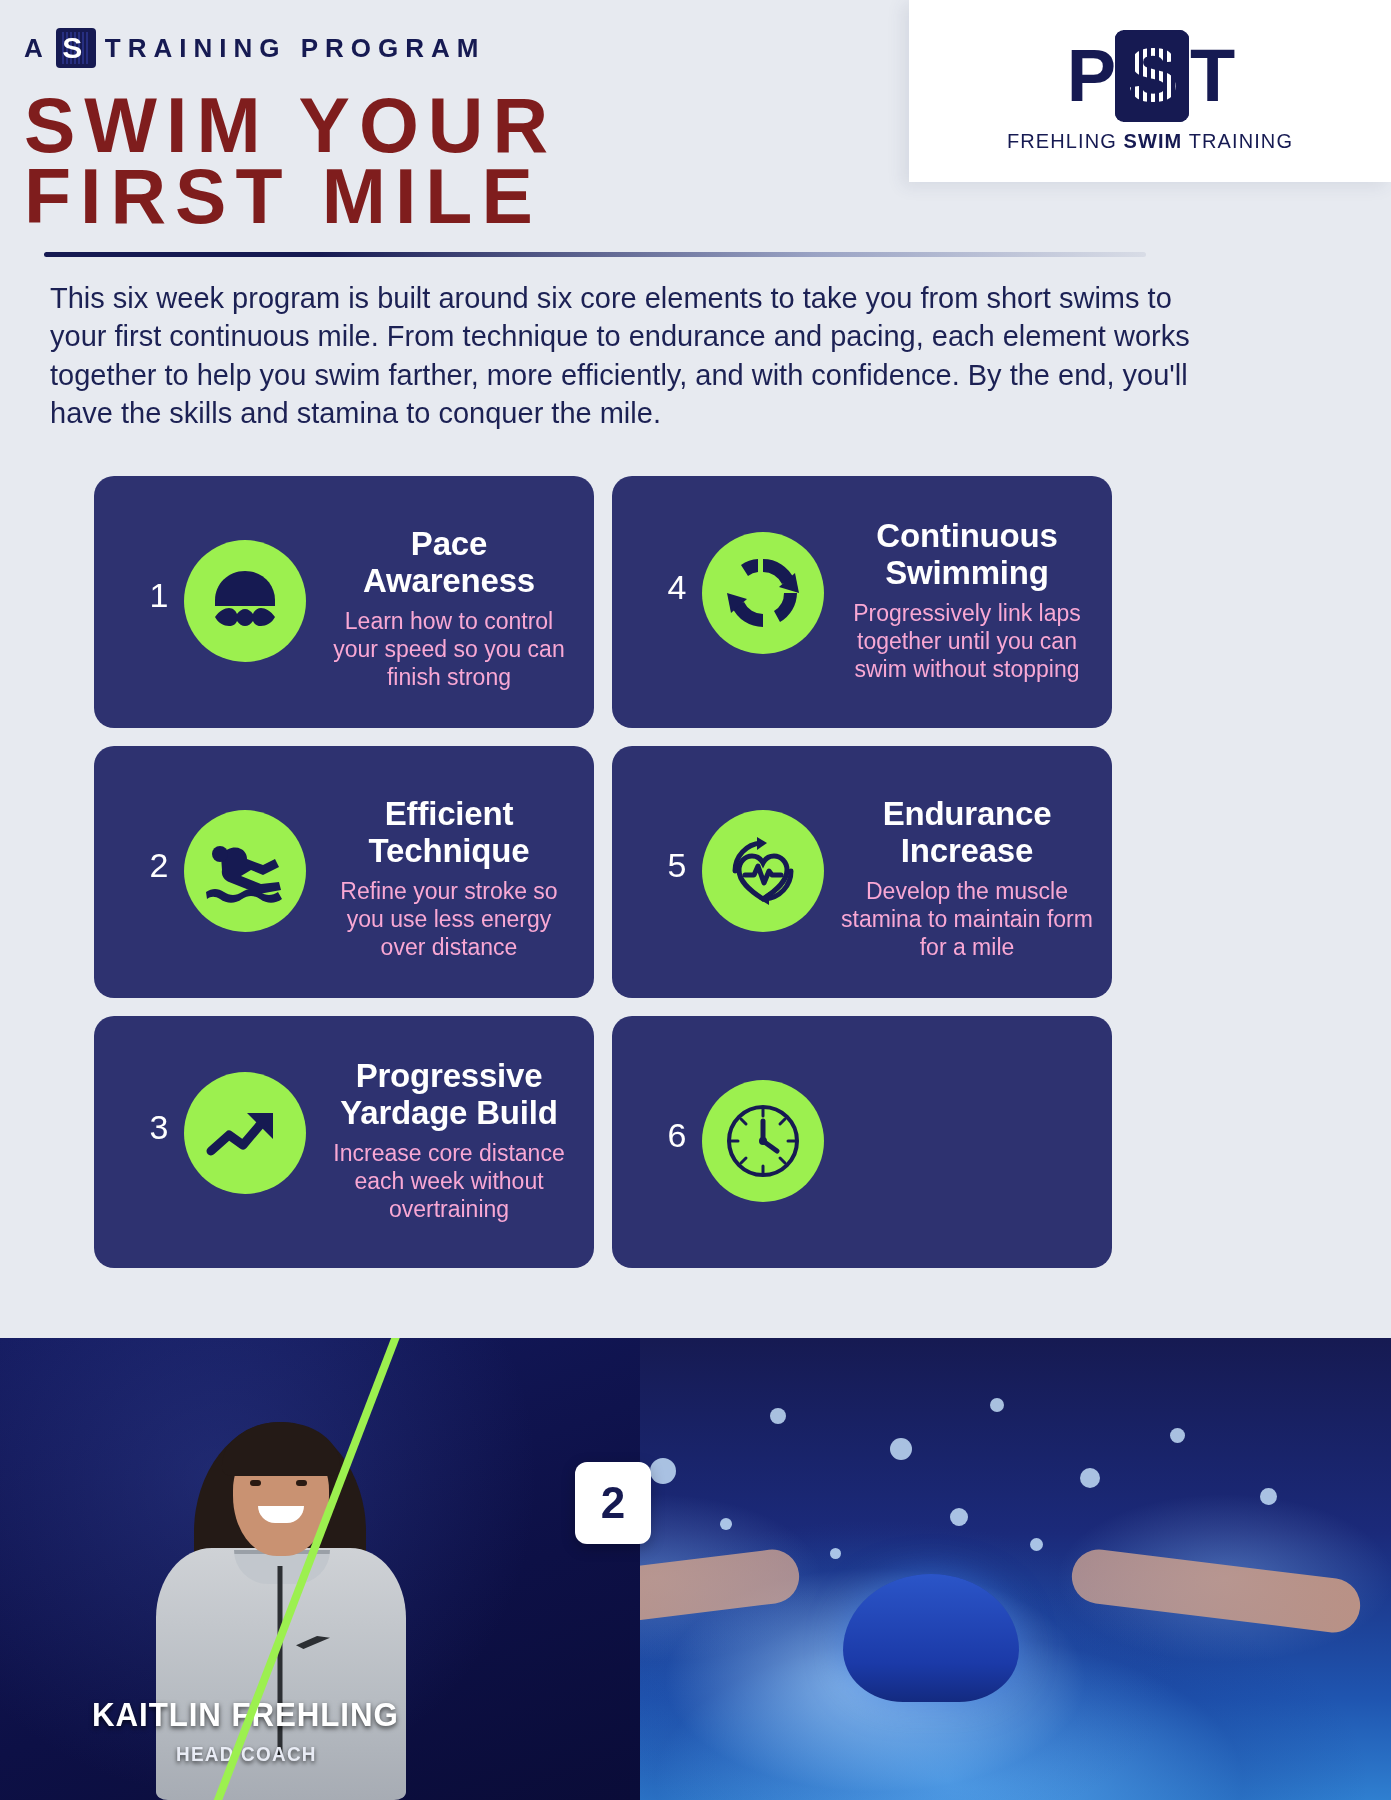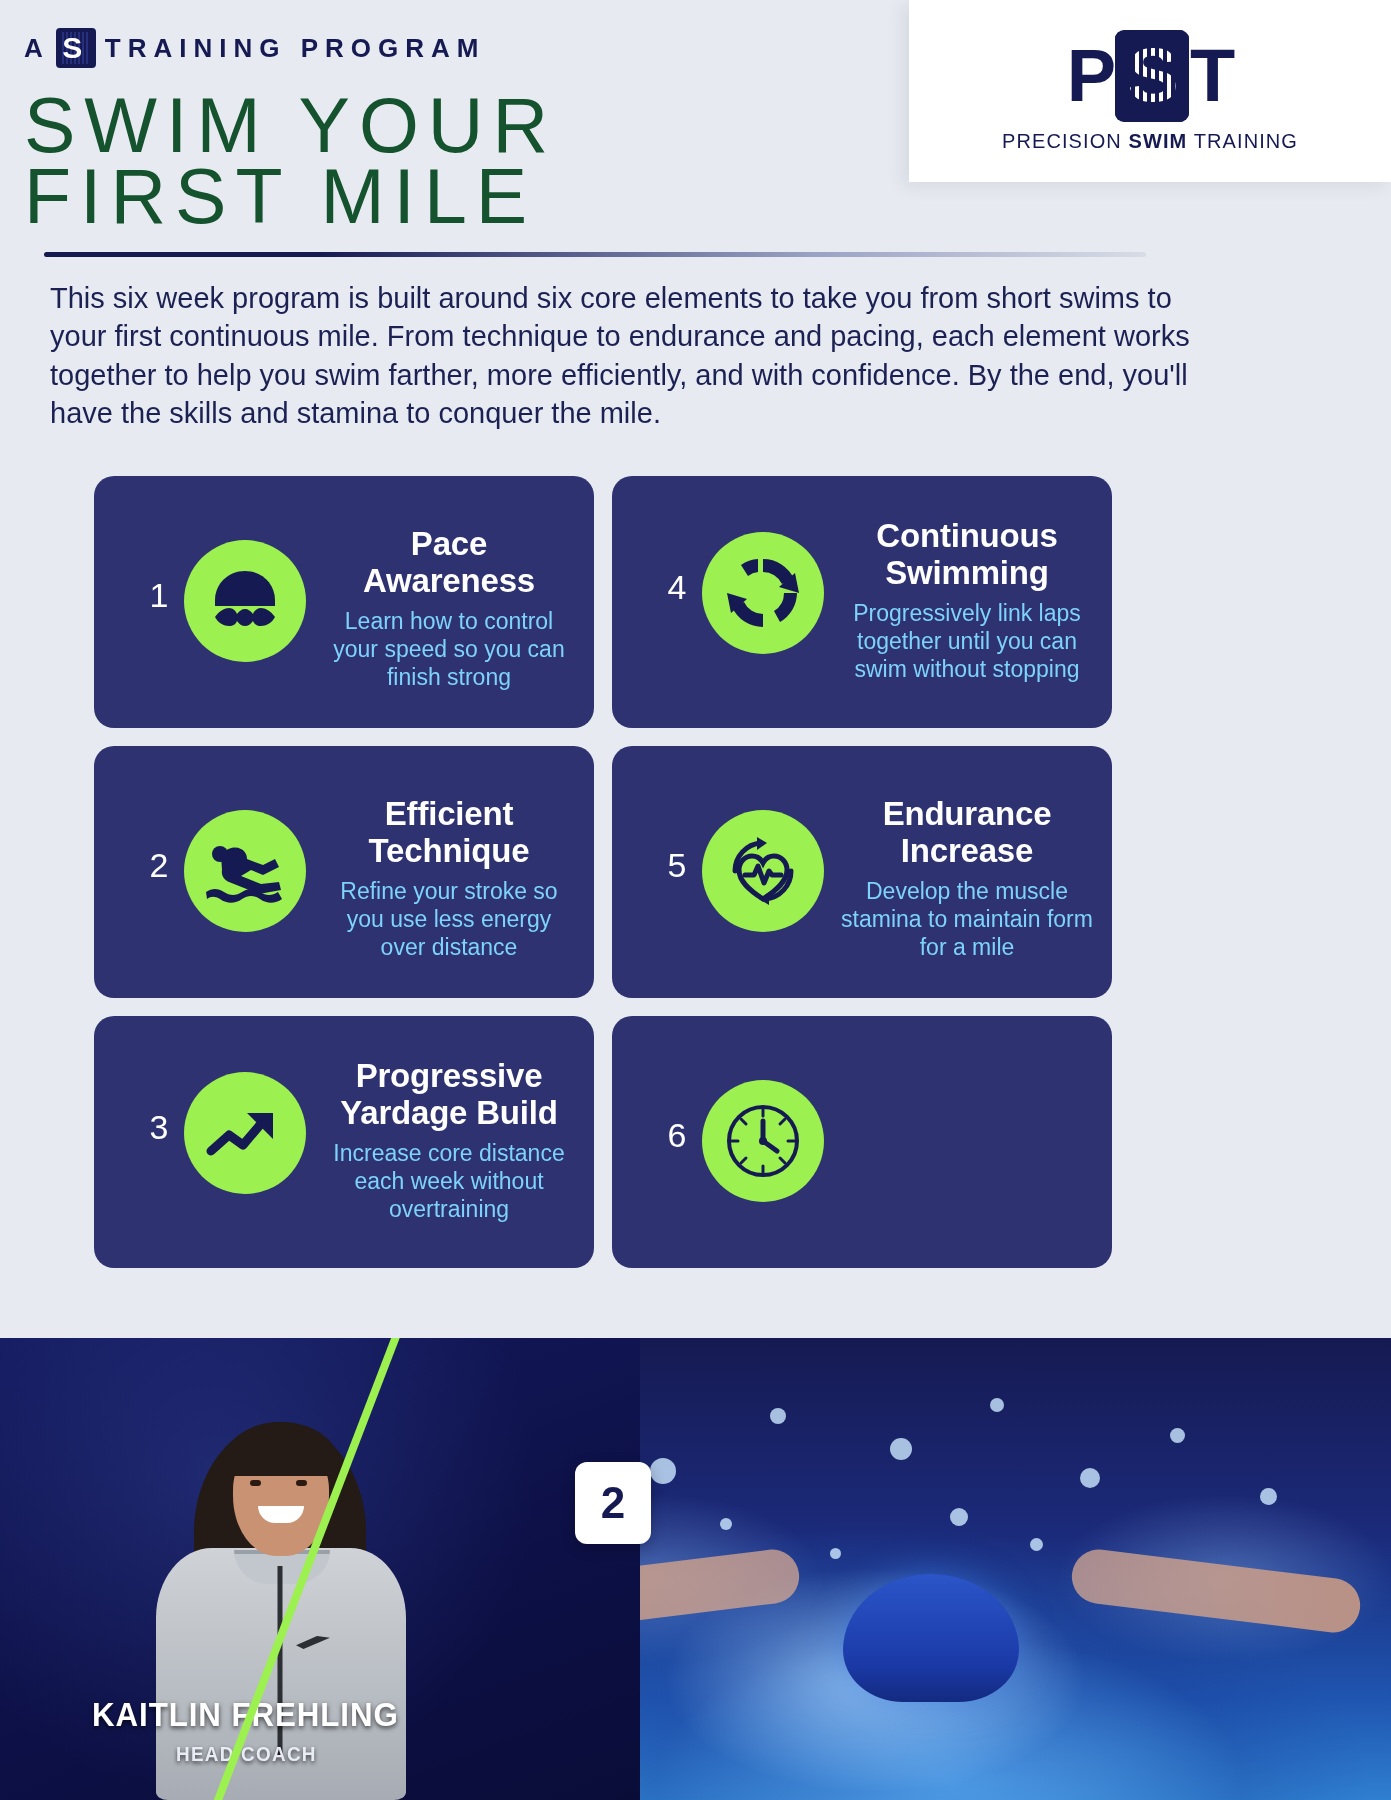--- a/index.html
+++ b/index.html
@@ -33,24 +33,24 @@
     font-family:"Liberation Sans", sans-serif;
   }
   .mini-logo .stripes {
     position:absolute; inset:4px 6px;
     background:repeating-linear-gradient(90deg,#161a52 0 2px,transparent 2px 4px);
     mix-blend-mode:screen; opacity:.85; pointer-events:none;
   }
   .eyebrow .words { letter-spacing:7px; }
 
   h1.title {
-    color:#14532d;
+    color:#7f1d1d;
     font-size:77px;
     line-height:0.92;
-    font-weight:400;
+    font-weight:700;
     letter-spacing:9px;
     margin-top:22px;
     font-family:"Liberation Sans Narrow","Liberation Sans", sans-serif;
     transform:scaleX(1.0);
   }
   h1.title .line { display:block; white-space:pre; }
 
   .divider {
     margin:20px 24px 0 20px;
     height:5px; width:1102px;
@@ -130,21 +130,21 @@
     margin:18px 16px 0 8px;
     display:flex; align-items:center; justify-content:center;
   }
   .icon-circle svg { display:block; }
   .card-text { flex:1 1 auto; padding-top:4px;text-align:center; }
   .card-title {
     color:#ffffff; font-size:33px; font-weight:800;
     line-height:1.12; letter-spacing:-.2px;
   }
   .card-desc {
-    color:#7dd3fc; font-size:23px; line-height:1.22;
+    color:#f9a8d4; font-size:23px; line-height:1.22;
     margin-top:7px;
   }
   .card.align-up { padding-top:38px; }
 
   
   .footer {
     position:absolute; left:0; bottom:0;
     width:1391px; height:462px;
     overflow:hidden;
     background:#0f1145;
@@ -292,21 +292,21 @@
   <div class="logo-card">
     <div class="logo-mark">
       <span>P</span>
       <span class="logo-s-box">
         <span class="s-glyph">S</span>
         <span class="bars"></span>
       </span>
       <span>T</span>
     </div>
     <div class="logo-sub">
-      <span>PRECISION </span><b>SWIM</b><span> TRAINING</span>
+      <span>FREHLING </span><b>SWIM</b><span> TRAINING</span>
     </div>
   </div>
 
   <div class="grid">
 
     <div class="card">
       <div class="card-num">1</div>
       <div class="icon-circle">
         <svg width="92" height="92" viewBox="0 0 92 92">
           <path d="M46 16c-17 0-30 13-30 29v6h60v-6c0-16-13-29-30-29z" fill="#161a52"></path>

